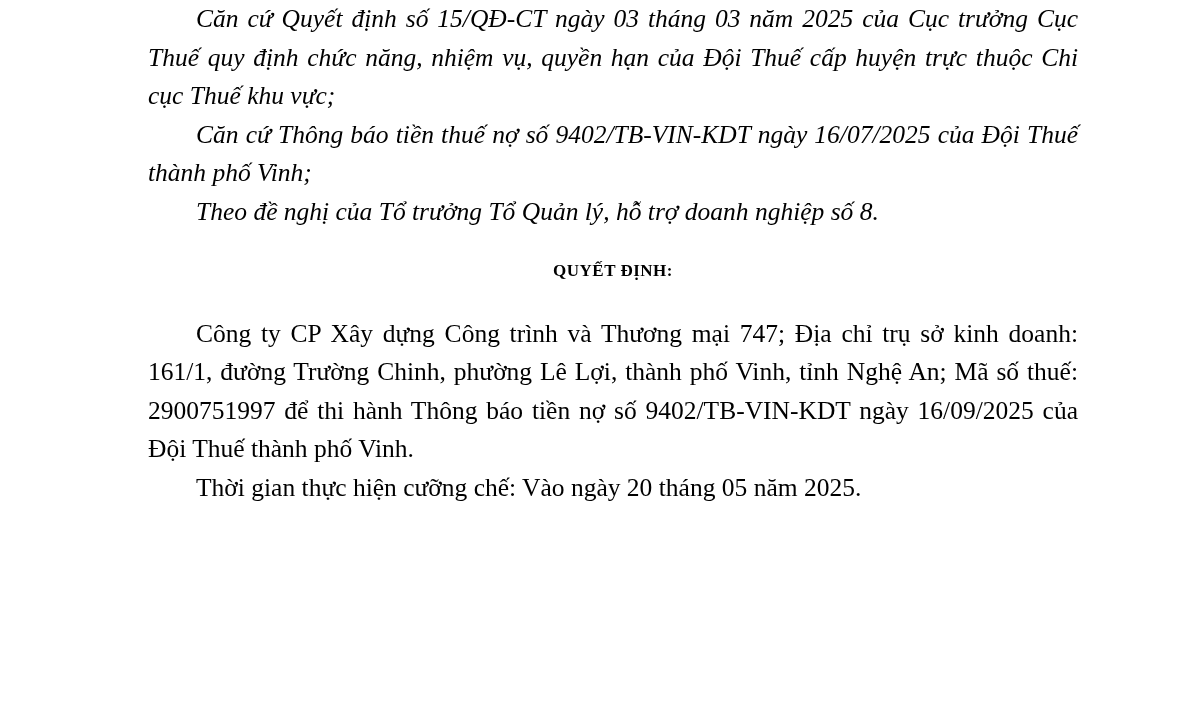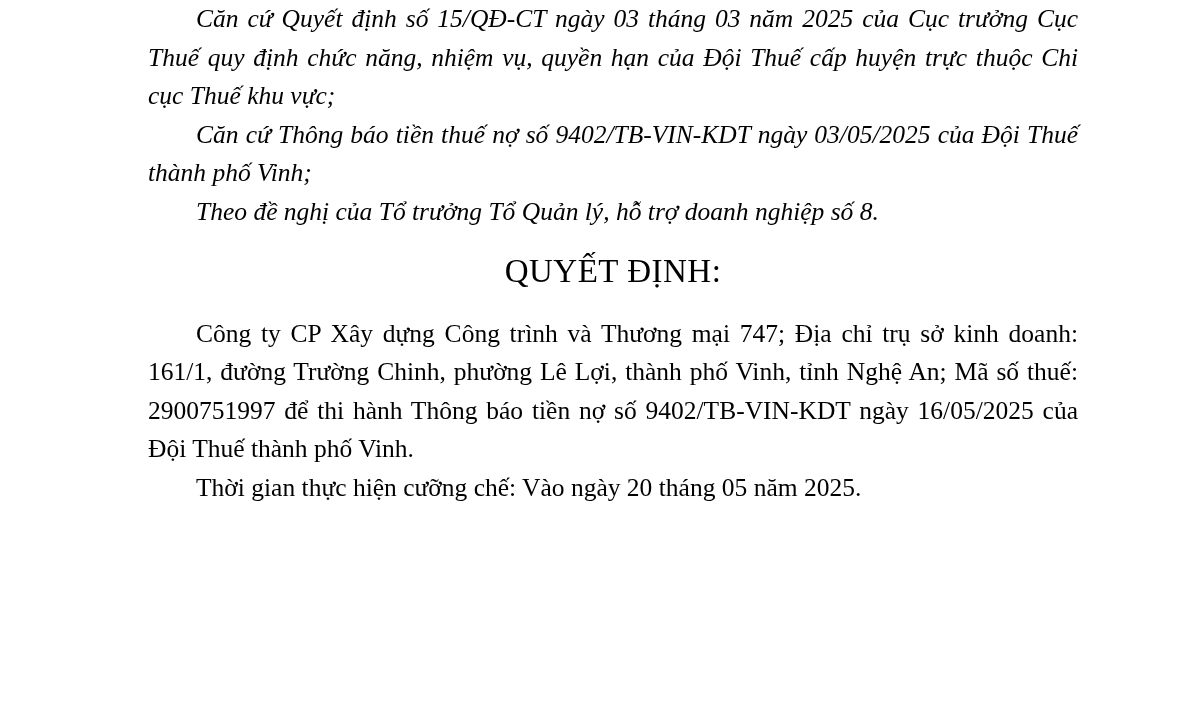--- a/index.html
+++ b/index.html
@@ -42,48 +42,48 @@
     font-style: italic;
   }
   .center {
     text-align: center;
     text-indent: 0;
   }
   .bold {
     font-weight: bold;
   }
   .heading-quyetdinh {
-    font-weight: normal;
+    font-weight: bold;
     letter-spacing: 0.5px;
-    font-size: 33px;
+    font-size: 17px;
   }
   .gap-med {
     height: 21px;
   }
   .gap-large {
     height: 24px;
   }
 </style>
 </head>
 <body>
 
 <div class="page">
   <div class="body-text">
 
     <p class="indent ital">Căn cứ Quyết định số 15/QĐ-CT ngày 03 tháng 03 năm 2025 của Cục trưởng Cục Thuế quy định chức năng, nhiệm vụ, quyền hạn của Đội Thuế cấp huyện trực thuộc Chi cục Thuế khu vực;</p>
-    <p class="indent ital">Căn cứ Thông báo tiền thuế nợ số 9402/TB-VIN-KDT ngày 03/05/2025 của Đội Thuế thành phố Vinh;</p>
+    <p class="indent ital">Căn cứ Thông báo tiền thuế nợ số 9402/TB-VIN-KDT ngày 16/07/2025 của Đội Thuế thành phố Vinh;</p>
     <p class="indent ital">Theo đề nghị của Tổ trưởng Tổ Quản lý, hỗ trợ doanh nghiệp số 8.</p>
 
     <div class="gap-med"></div>
 
     <p class="center heading-quyetdinh">QUYẾT ĐỊNH:</p>
 
     <div class="gap-large"></div>
 
 
-    <p class="indent">Công ty CP Xây dựng Công trình và Thương mại 747; Địa chỉ trụ sở kinh doanh: 161/1, đường Trường Chinh, phường Lê Lợi, thành phố Vinh, tỉnh Nghệ An; Mã số thuế: 2900751997 để thi hành Thông báo tiền nợ số 9402/TB-VIN-KDT ngày 16/05/2025 của Đội Thuế thành phố Vinh.</p>
+    <p class="indent">Công ty CP Xây dựng Công trình và Thương mại 747; Địa chỉ trụ sở kinh doanh: 161/1, đường Trường Chinh, phường Lê Lợi, thành phố Vinh, tỉnh Nghệ An; Mã số thuế: 2900751997 để thi hành Thông báo tiền nợ số 9402/TB-VIN-KDT ngày 16/09/2025 của Đội Thuế thành phố Vinh.</p>
 
 
 
     <p class="indent">Thời gian thực hiện cưỡng chế: Vào ngày 20 tháng 05 năm 2025.</p>
 
   </div>
 </div>
 
 </body></html>

